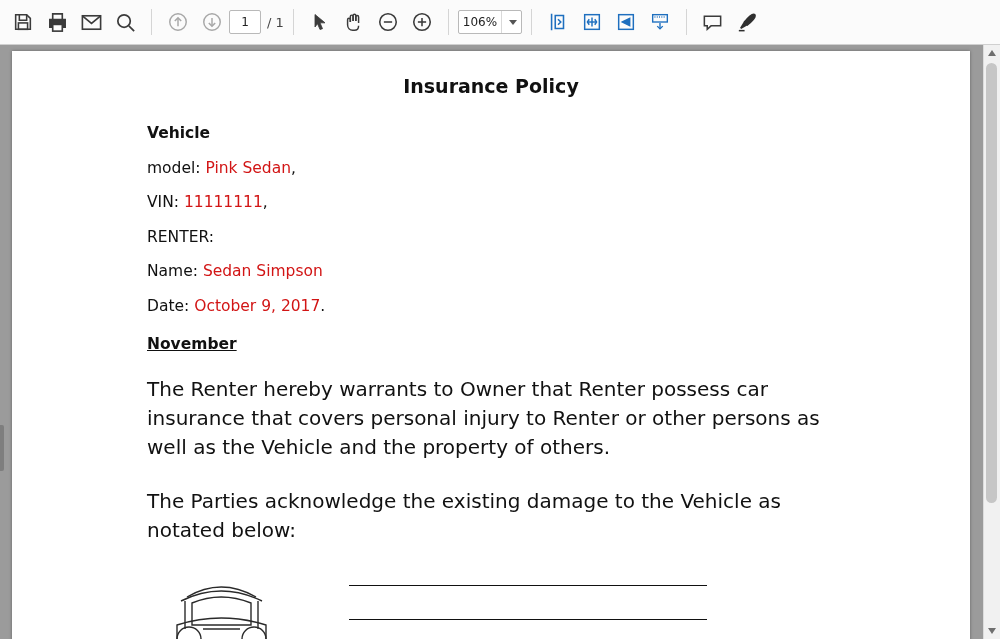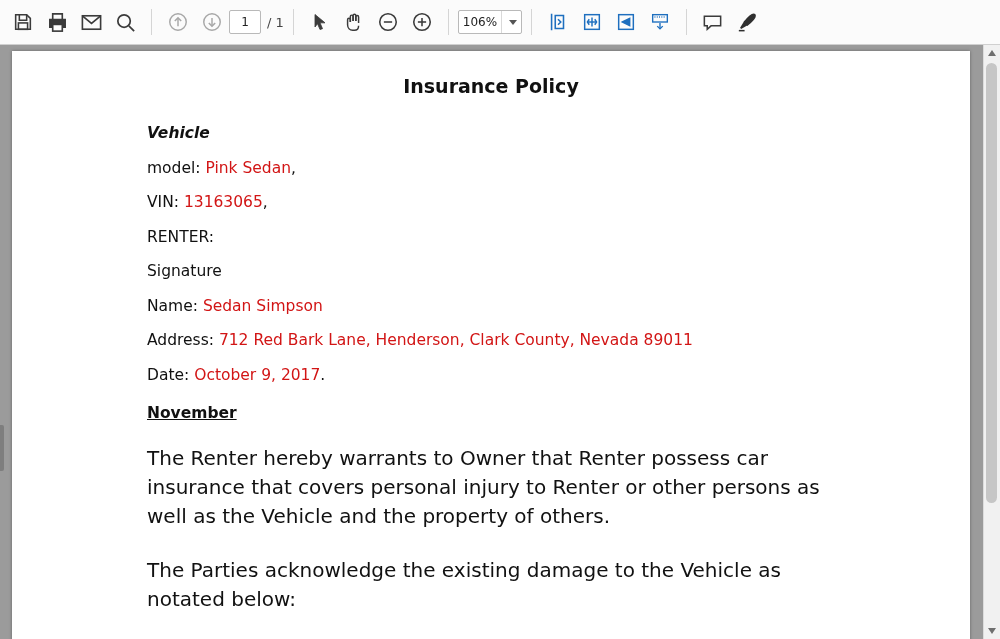--- a/index.html
+++ b/index.html
@@ -111,21 +111,21 @@
     color: #111;
     margin-top: 24px;
   }
   .doc-body {
     padding: 0 0 0 135px;
     color: #111;
     font-size: 15.5px;
     line-height: 1.0;
   }
   .line { margin-top: 19px; }
-  .lbl-bold-italic { font-weight: bold; font-style: italic; }
+  .lbl-bold-italic { font-weight: bold; }
   .red { color: #d21515; margin-top: 24px; }
   .ins-head {
     margin-top: 23px;
     font-weight: bold;
     text-decoration: underline;
     font-size: 15.5px;
   }
   .para {
     margin-top: 22px;
     max-width: 712px;
@@ -356,34 +356,30 @@
 
     <div class="doc-body">
 
       <div class="line lbl-bold-italic" style="margin-top:29px;">Vehicle</div>
 
       <div class="line">
         <span>model: </span><span class="red">Pink Sedan</span><span>,</span>
       </div>
 
       <div class="line">
-        <span>VIN: </span><span class="red">13163065</span><span>,</span>
+        <span>VIN: </span><span class="red">11111111</span><span>,</span>
       </div>
 
       <div class="line">RENTER:</div>
 
-      <div class="line">Signature</div>
 
       <div class="line">
         <span>Name: </span><span class="red">Sedan Simpson</span>
       </div>
 
-      <div class="line">
-        <span>Address: </span><span class="red">712 Red Bark Lane, Henderson, Clark County, Nevada 89011</span>
-      </div>
 
       <div class="line">
         <span>Date: </span><span class="red">October 9, 2017</span><span>.</span>
       </div>
 
       <div class="ins-head">November</div>
 
       <div class="para">The Renter hereby warrants to Owner that Renter possess car insurance that covers personal injury to Renter or other persons as well as the Vehicle and the property of others.</div>
 
       <div class="para para2">The Parties acknowledge the existing damage to the Vehicle as notated below:</div>

